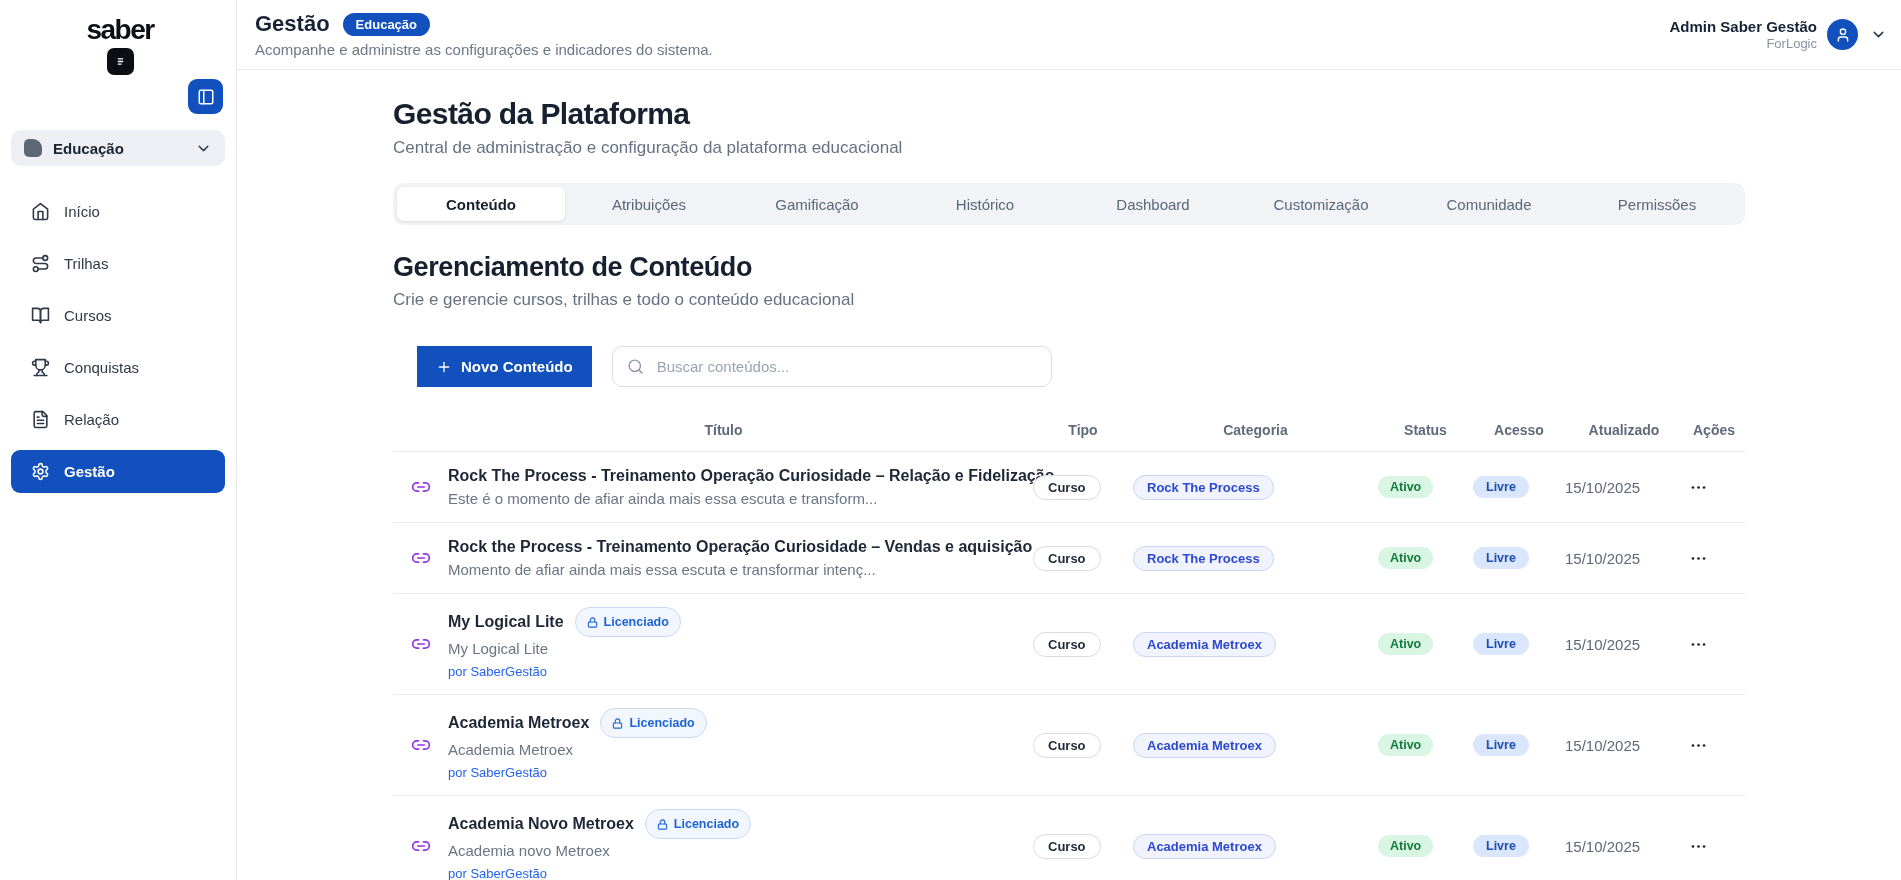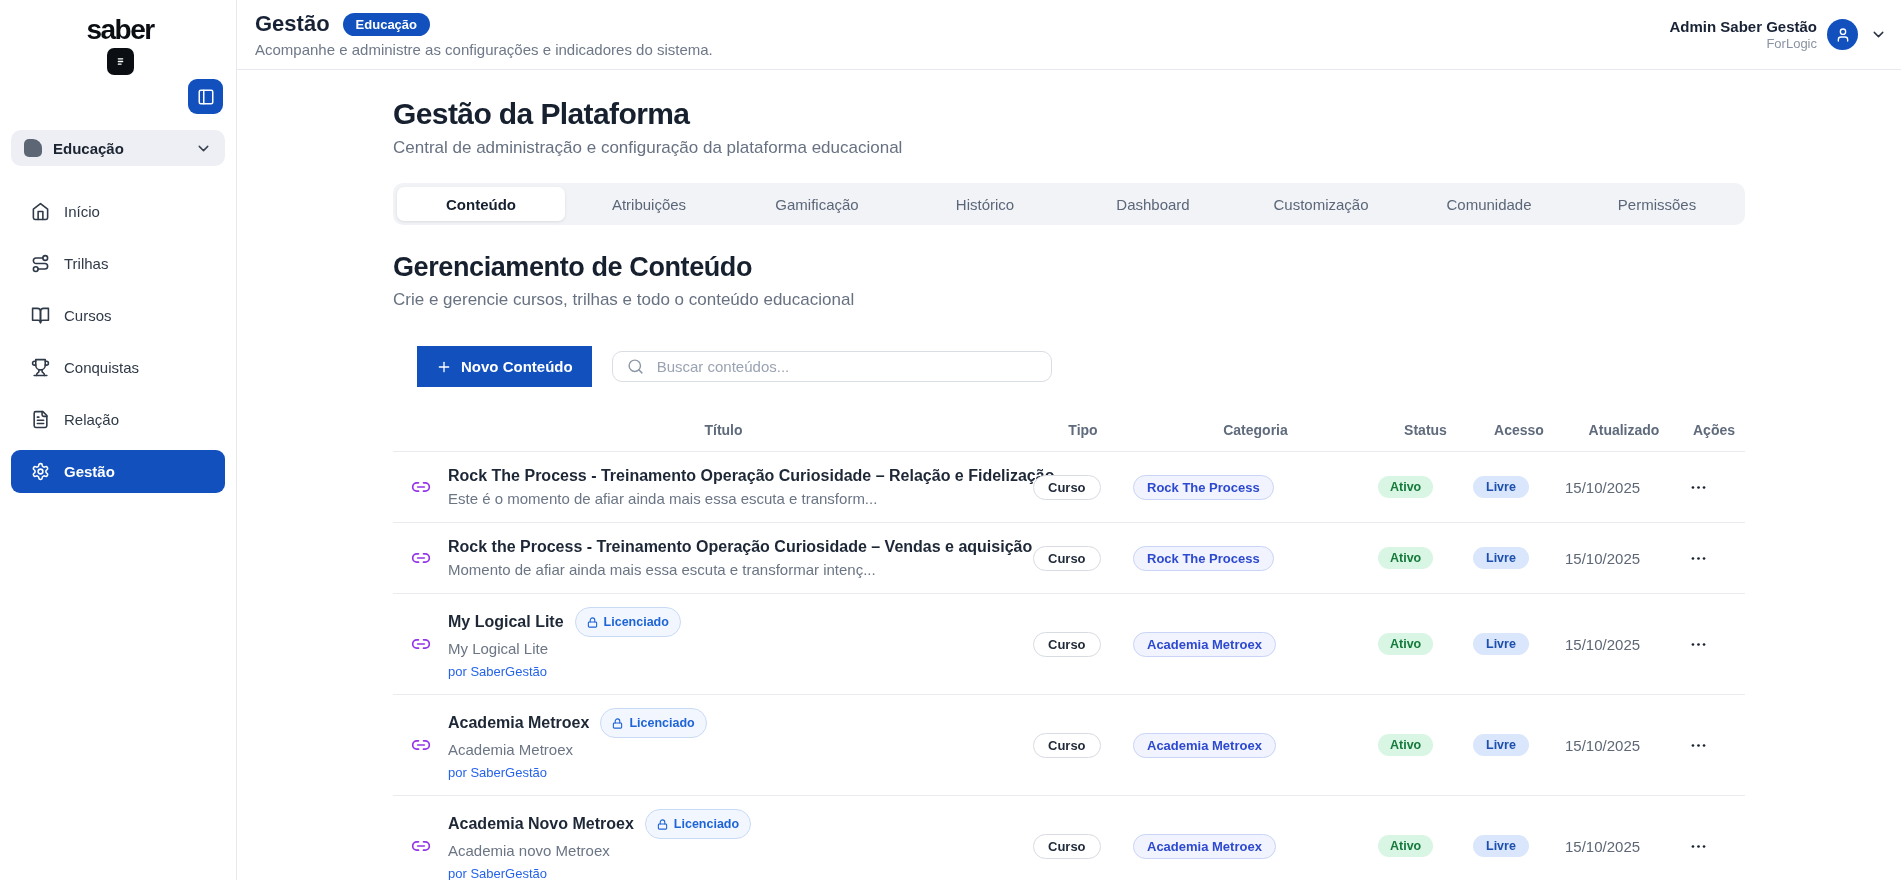--- a/index.html
+++ b/index.html
@@ -54,21 +54,21 @@
   .tabs { margin-top:25px; background:#f1f3f6; border-radius:10px; padding:4px; display:grid; grid-template-columns:repeat(8,1fr); height:42px; }
   .tab { display:flex; align-items:center; justify-content:center; font-size:15px; font-weight:500; color:#5b6779; border-radius:7px; cursor:pointer; white-space:nowrap; }
   .tab.active { background:#fff; color:#16202e; font-weight:700; box-shadow:0 1px 3px rgba(16,24,40,.10); }
 
   .section-title { margin:27px 0 0; font-size:27px; font-weight:800; letter-spacing:-0.4px; color:#16202e; }
   .section-sub { margin:7px 0 0; font-size:17px; color:#677181; }
 
   .toolbar { margin-top:36px; display:flex; align-items:center; gap:20px; padding-left:24px; }
   .btn-primary { height:41px; padding:0 19px; background:var(--primary); color:#fff; border:none; border-radius:0; font-size:15px; font-weight:700; font-family:inherit; display:flex; align-items:center; gap:9px; cursor:pointer; }
   .btn-primary svg { width:16px; height:16px; }
-  .search-box { width:440px; height:31px; border:1px solid #d9dde4; border-radius:10px; display:flex; align-items:center; gap:11px; padding:0 14px; color:#8d97a7; background:#fff; }
+  .search-box { width:440px; height:41px; border:1px solid #d9dde4; border-radius:10px; display:flex; align-items:center; gap:11px; padding:0 14px; color:#8d97a7; background:#fff; }
   .search-box svg { width:17px; height:17px; }
   .search-box input { border:none; outline:none; flex:1; font-size:15px; font-family:inherit; color:#273142; background:transparent; }
   .search-box input::placeholder { color:#9aa3b2; }
 
   .table { margin-top:29px; }
   .thead, .trow { display:grid; grid-template-columns:minmax(0,1fr) 100px 245px 95px 92px 118px 62px; align-items:center; }
   .thead { padding:6px 0 13px; border-bottom:1px solid #e8eaee; }
   .th { font-size:14px; font-weight:600; color:#5f6b7c;text-align:center; }
   .th:first-child { padding-left:21px; }
   .trow { border-bottom:1px solid #e9ebef; padding:13px 0; }

